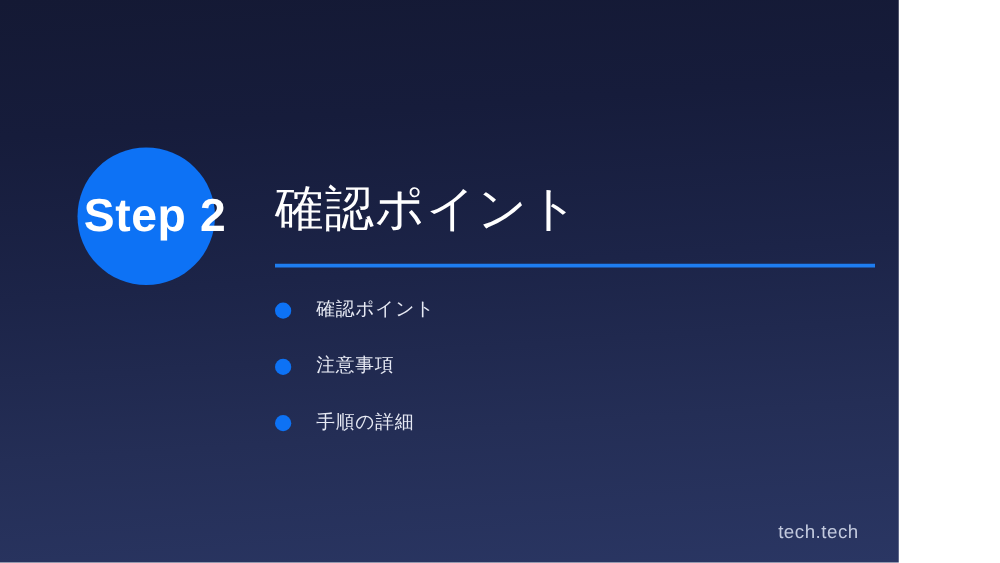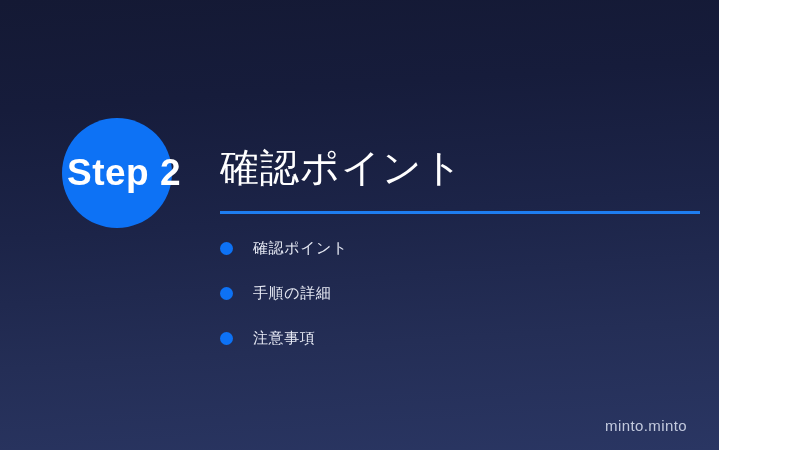--- a/index.html
+++ b/index.html
@@ -134,25 +134,25 @@
 
   <div id="bullet-list">
 
     <div class="bullet-row">
       <span class="bullet-dot"></span>
       <span class="bullet-text">確認ポイント</span>
     </div>
 
     <div class="bullet-row">
       <span class="bullet-dot"></span>
-      <span class="bullet-text">手順の詳細</span>
+      <span class="bullet-text">注意事項</span>
     </div>
 
     <div class="bullet-row">
       <span class="bullet-dot"></span>
-      <span class="bullet-text">注意事項</span>
+      <span class="bullet-text">手順の詳細</span>
     </div>
 
   </div>
 
-  <div id="footer-brand">minto.minto</div>
+  <div id="footer-brand">tech.tech</div>
 
 </div>
 
 </body></html>

